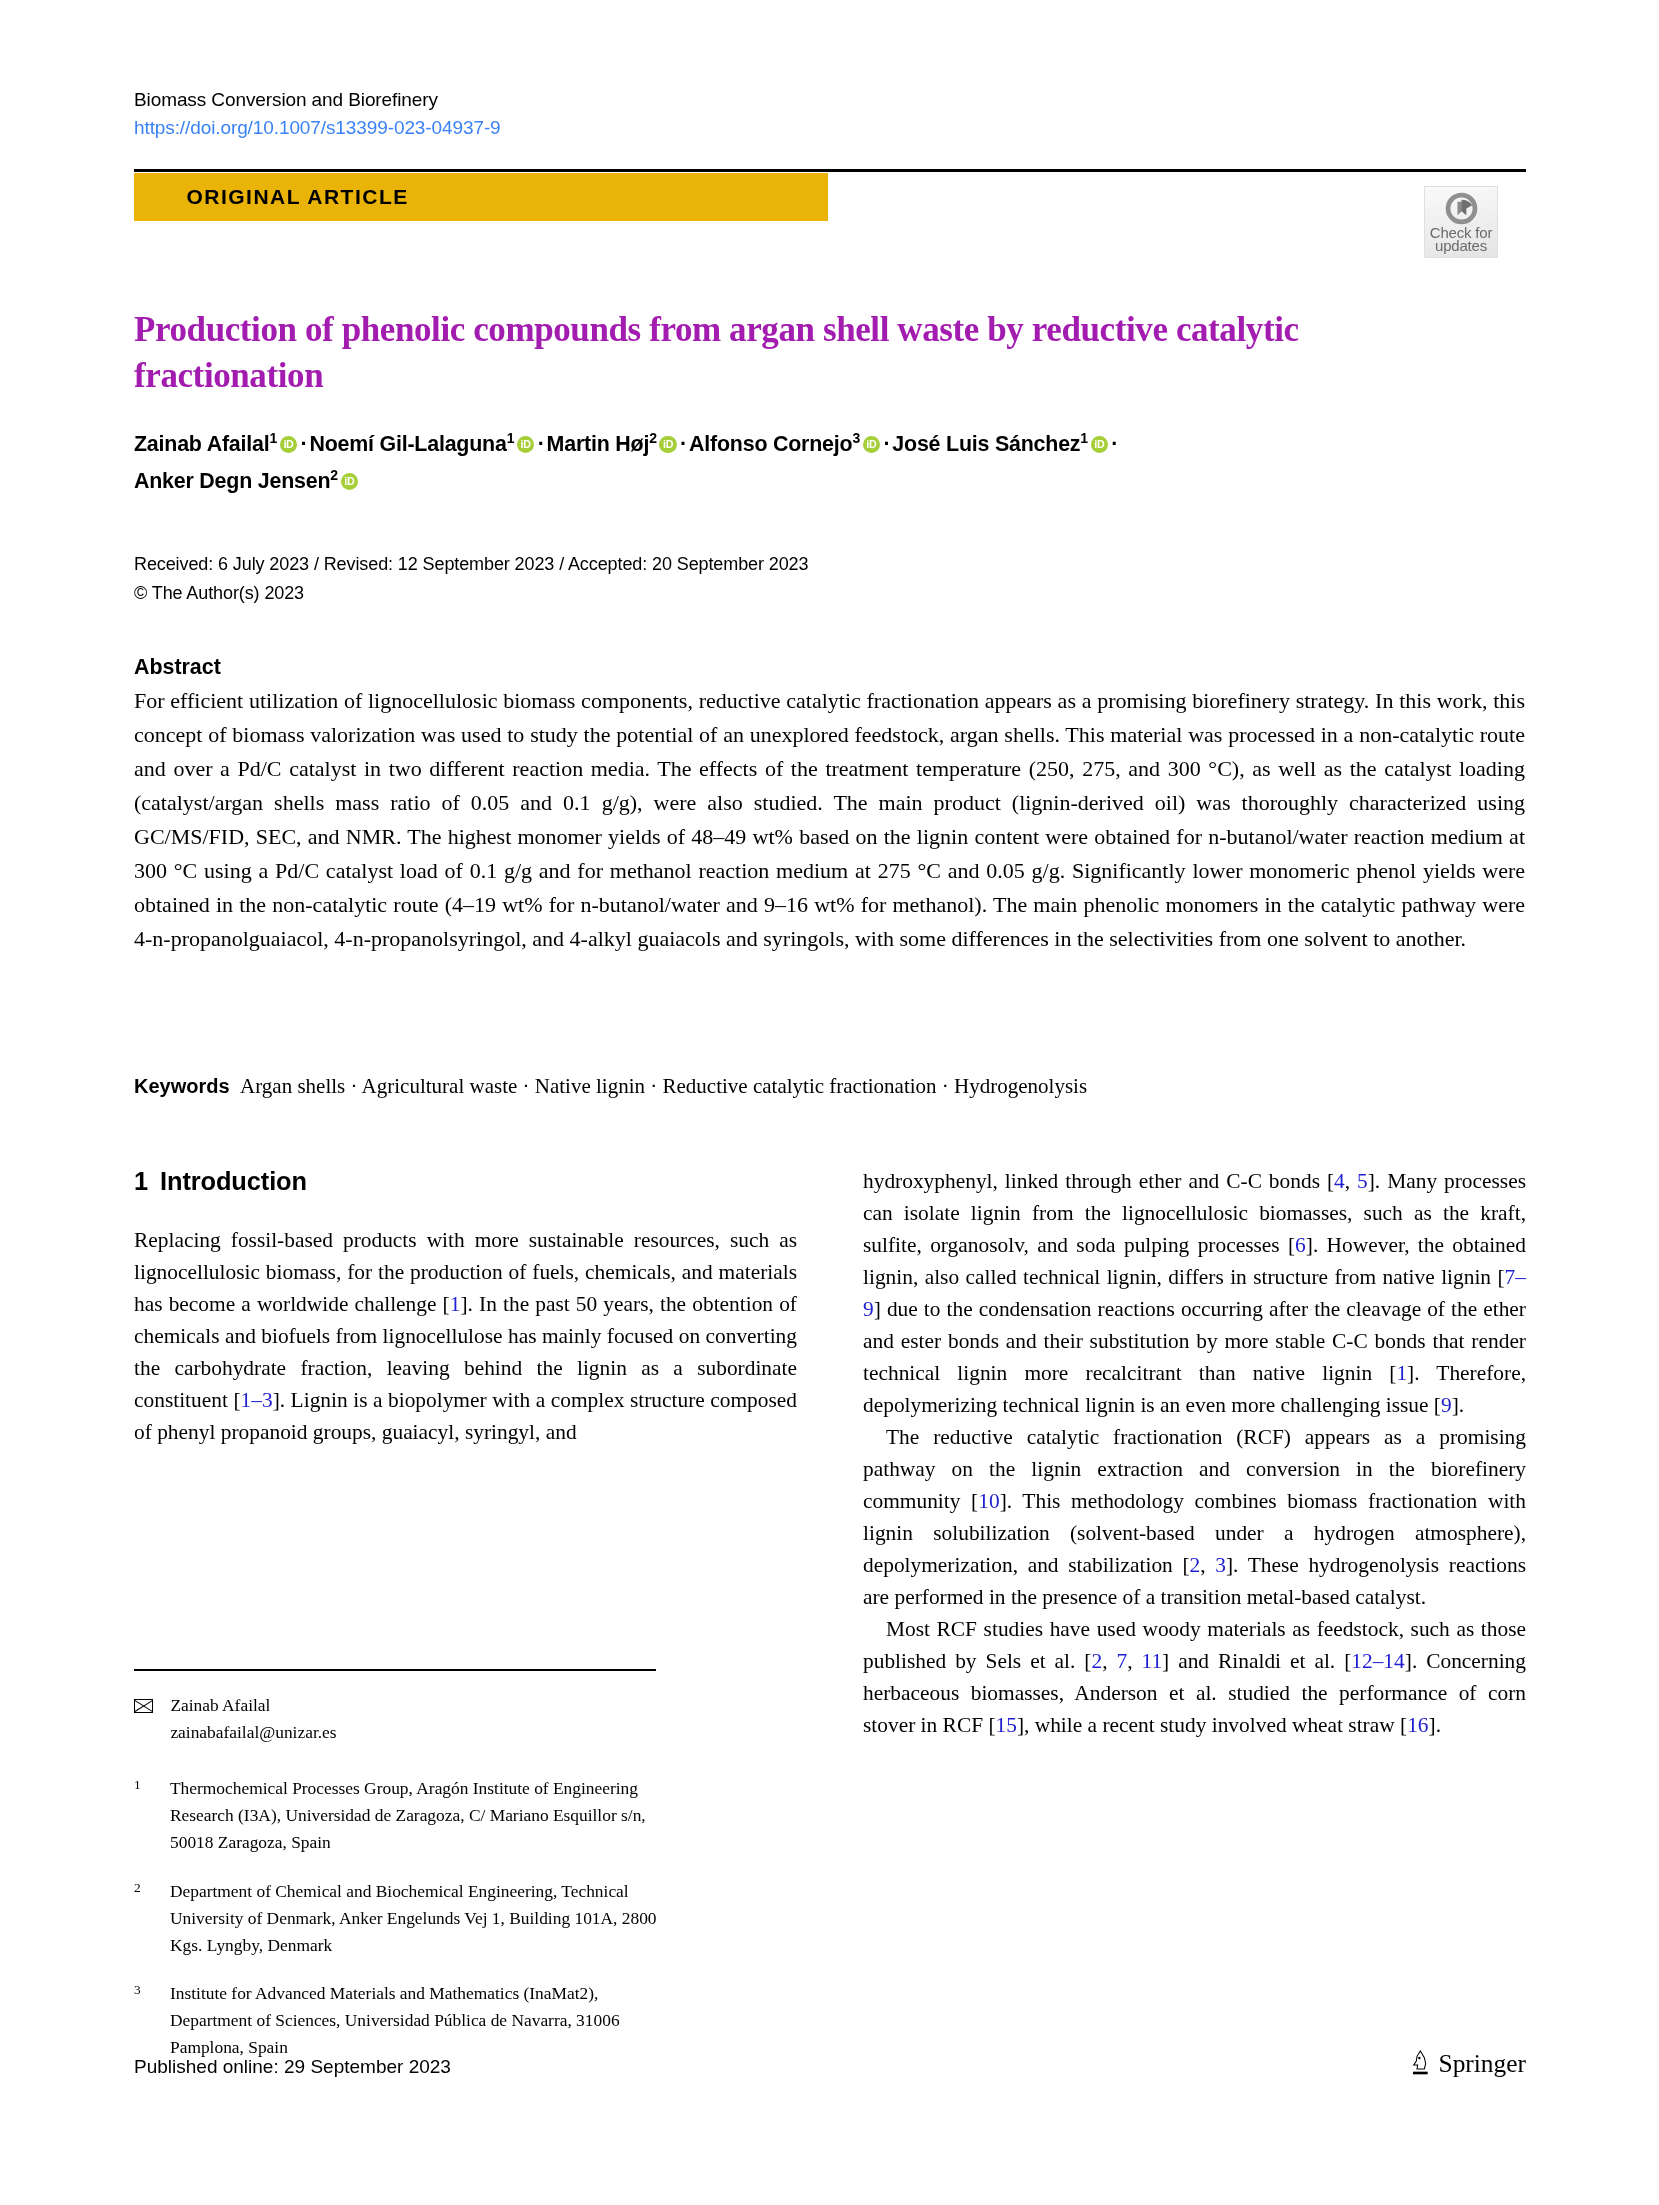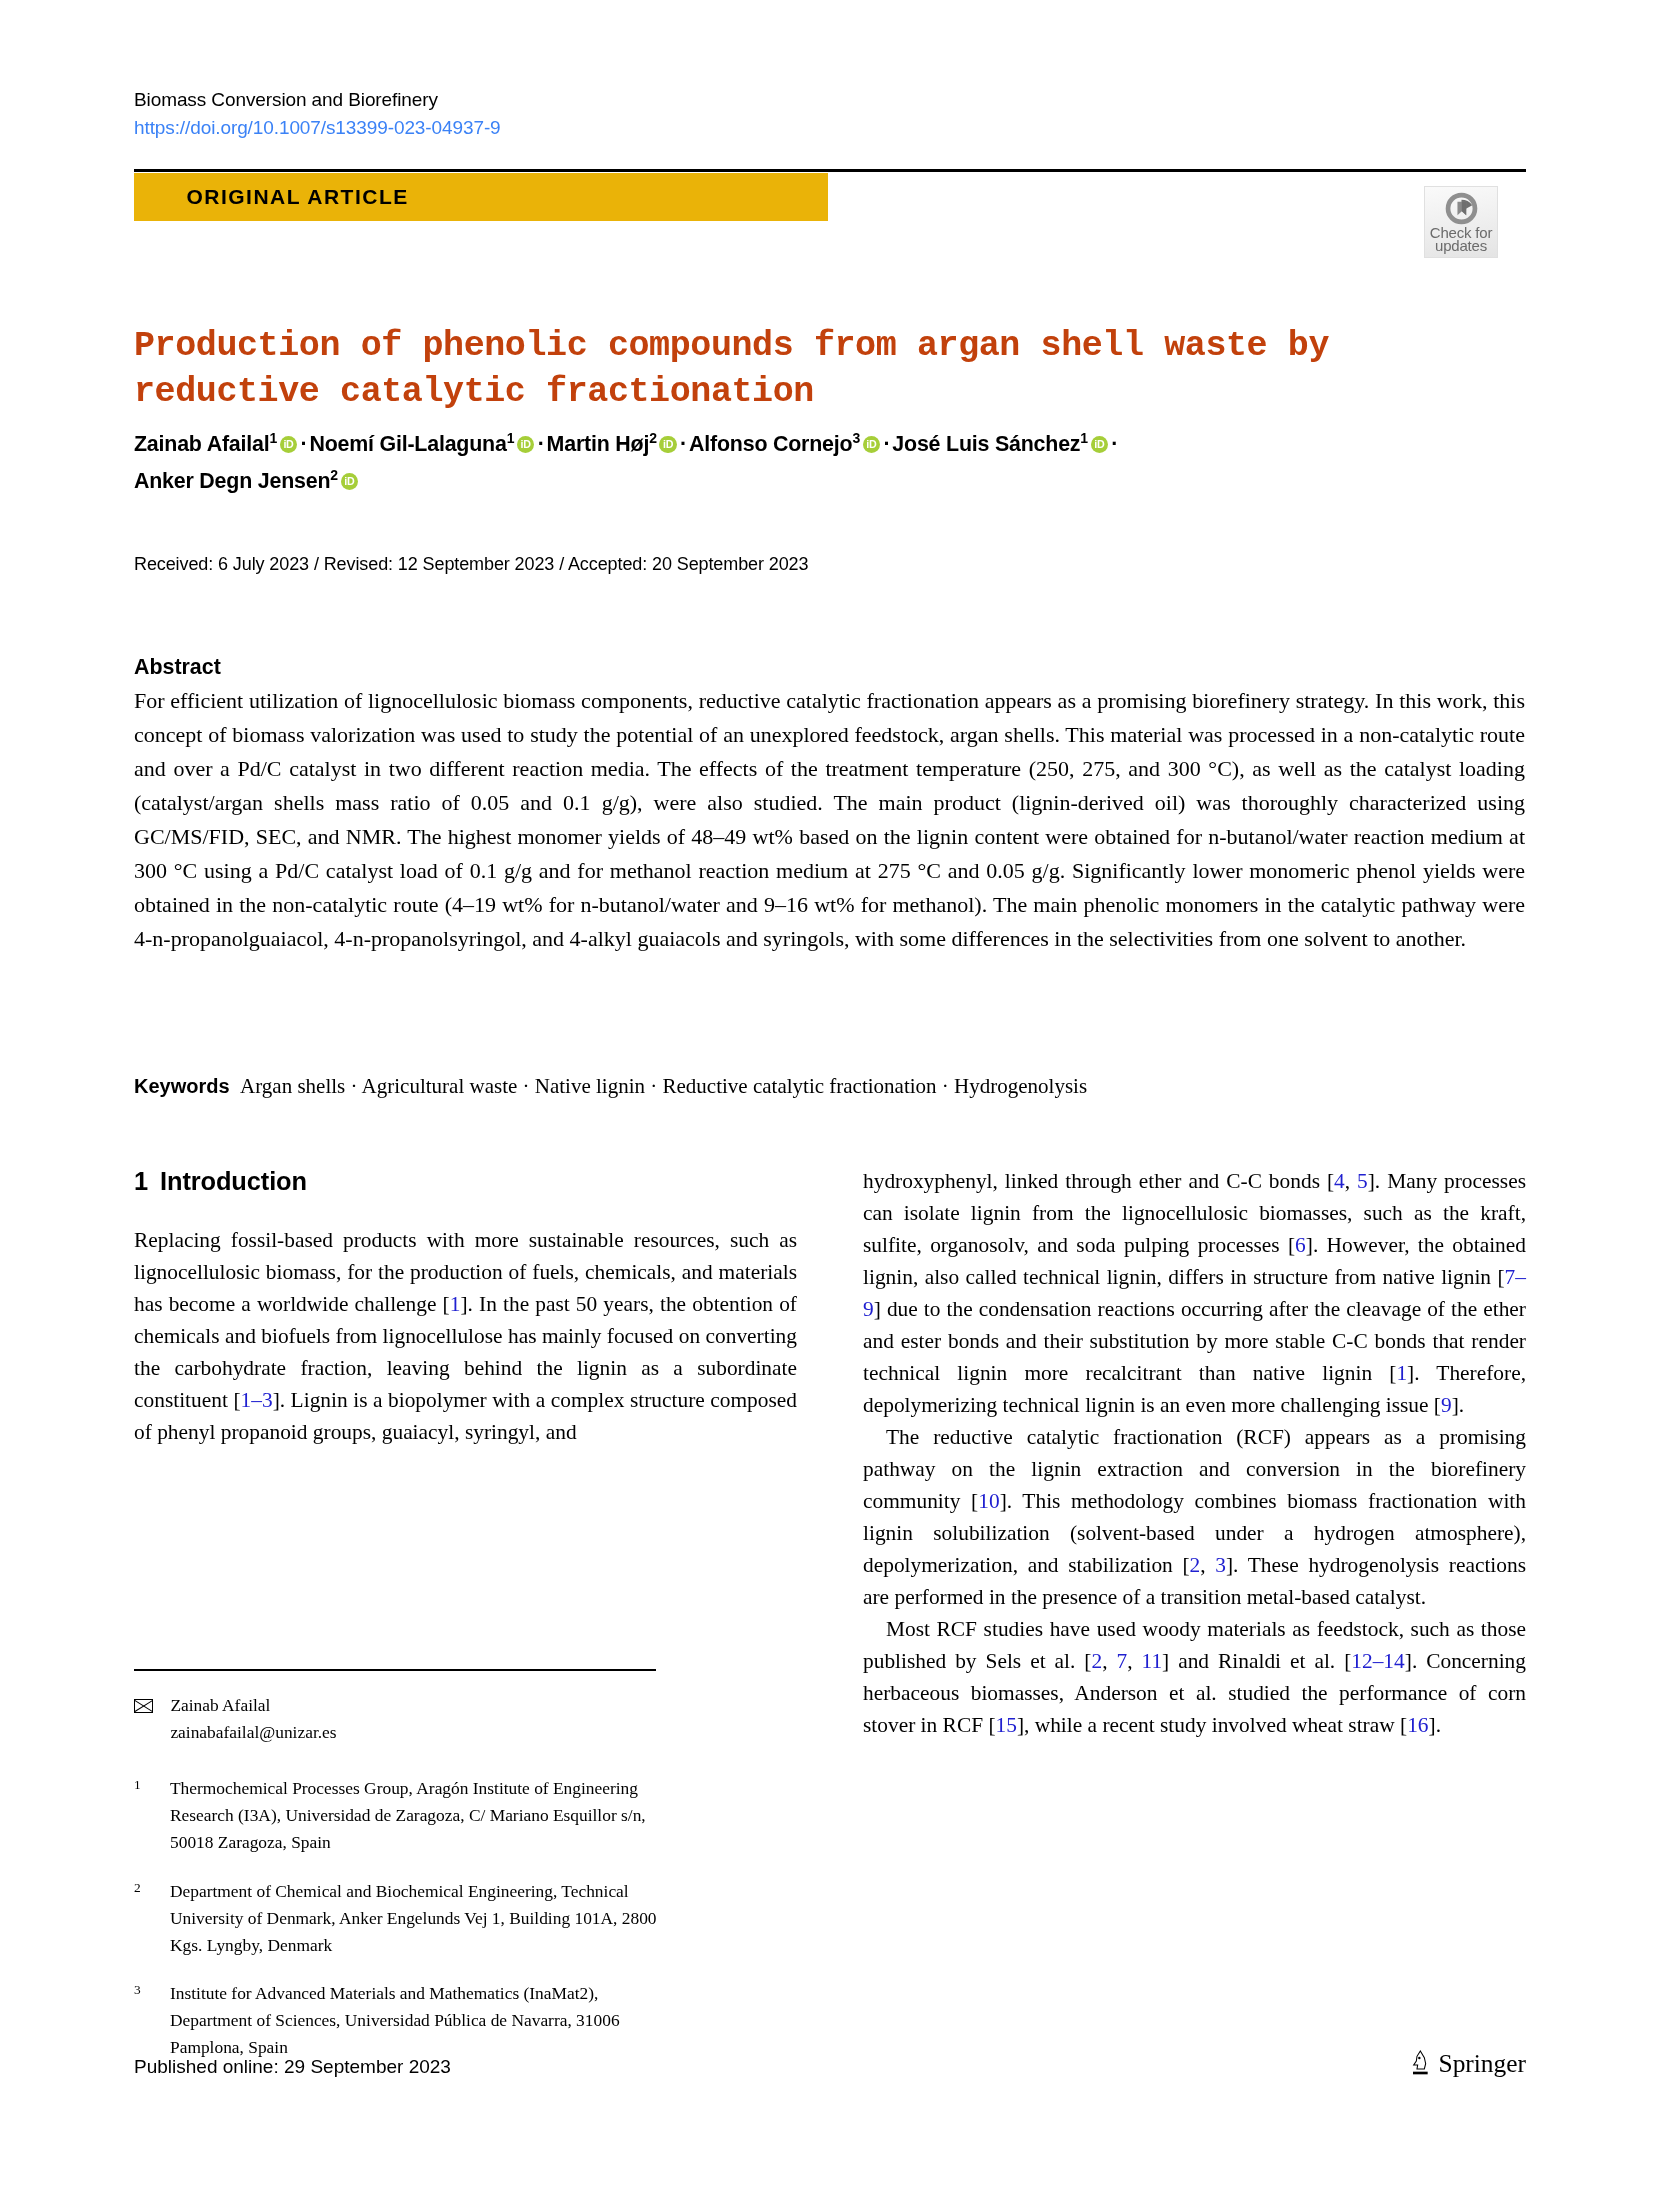--- a/index.html
+++ b/index.html
@@ -98,28 +98,28 @@
     color: #6b6b6b;
     text-align: center;
     margin-top: 1.3px;
     letter-spacing: -0.2px;
   }
 
   
   .title {
     position: absolute;
     left: 134px;
-    top: 300px;
+    top: 284px;
     width: 1272px;
-    font-family: Liberation Mono, monospace;
+    font-family: Liberation Serif, serif;
     font-weight: bold;
     font-size: 35px;
     line-height: 46px;
     letter-spacing: -0.4px;
-    color: #c2410c;
+    color: #a21caf;
   }
 
   
   .authors {
     position: absolute;
     left: 134px;
     top: 426px;
     width: 1392px;
     font-family: "Liberation Sans", sans-serif;
     font-weight: bold;
@@ -372,20 +372,21 @@
   </div>
 
   <h1 class="title">Production of phenolic compounds from argan shell waste by reductive catalytic fractionation</h1>
 
   <div class="authors">
     <span>Zainab Afailal</span><sup>1</sup><span class="orcid"></span><span class="sep-dot">·</span><span>Noemí Gil-Lalaguna</span><sup>1</sup><span class="orcid"></span><span class="sep-dot">·</span><span>Martin Høj</span><sup>2</sup><span class="orcid"></span><span class="sep-dot">·</span><span>Alfonso Cornejo</span><sup>3</sup><span class="orcid"></span><span class="sep-dot">·</span><span>José Luis Sánchez</span><sup>1</sup><span class="orcid"></span><span class="sep-dot">·</span><br><span>Anker Degn Jensen</span><sup>2</sup><span class="orcid"></span>
   </div>
 
   <div class="dates">
     <div>Received: 6 July 2023 / Revised: 12 September 2023 / Accepted: 20 September 2023</div>
+    <div>© The Author(s) 2023</div>
   </div>
 
   <div class="abstract-head">Abstract</div>
   <div class="abstract-body">For efficient utilization of lignocellulosic biomass components, reductive catalytic fractionation appears as a promising biorefinery strategy. In this work, this concept of biomass valorization was used to study the potential of an unexplored feedstock, argan shells. This material was processed in a non-catalytic route and over a Pd/C catalyst in two different reaction media. The effects of the treatment temperature (250, 275, and 300 °C), as well as the catalyst loading (catalyst/argan shells mass ratio of 0.05 and 0.1 g/g), were also studied. The main product (lignin-derived oil) was thoroughly characterized using GC/MS/FID, SEC, and NMR. The highest monomer yields of 48–49 wt% based on the lignin content were obtained for n-butanol/water reaction medium at 300 °C using a Pd/C catalyst load of 0.1 g/g and for methanol reaction medium at 275 °C and 0.05 g/g. Significantly lower monomeric phenol yields were obtained in the non-catalytic route (4–19 wt% for n-butanol/water and 9–16 wt% for methanol). The main phenolic monomers in the catalytic pathway were 4-n-propanolguaiacol, 4-n-propanolsyringol, and 4-alkyl guaiacols and syringols, with some differences in the selectivities from one solvent to another.</div>
 
   <div class="keywords">
     <b>Keywords</b>&nbsp;&nbsp;<span>Argan shells · Agricultural waste · Native lignin · Reductive catalytic fractionation · Hydrogenolysis</span>
   </div>
 
   <div class="col col-left">

